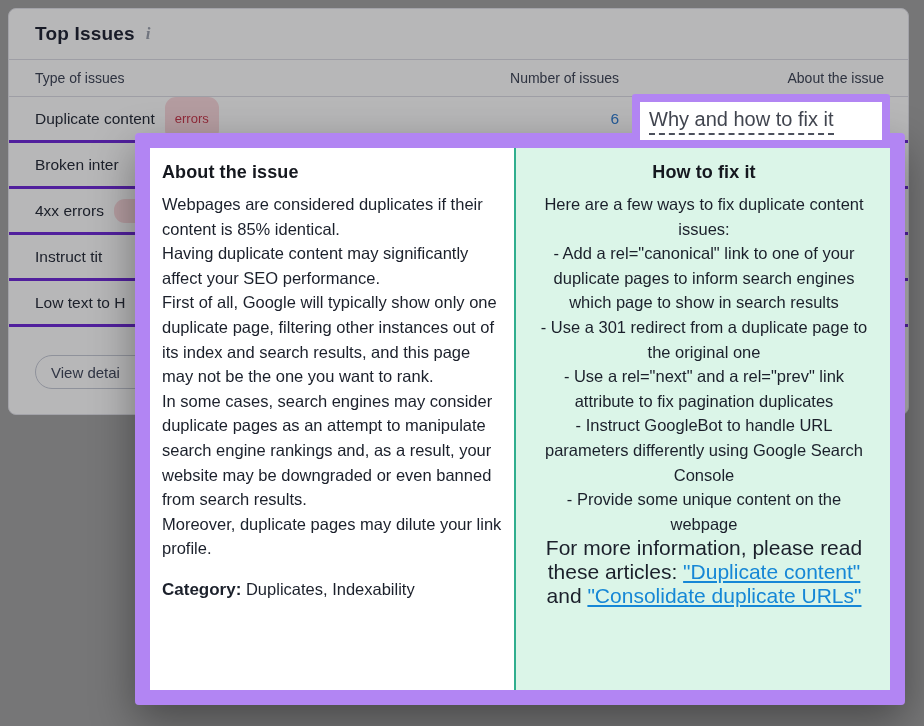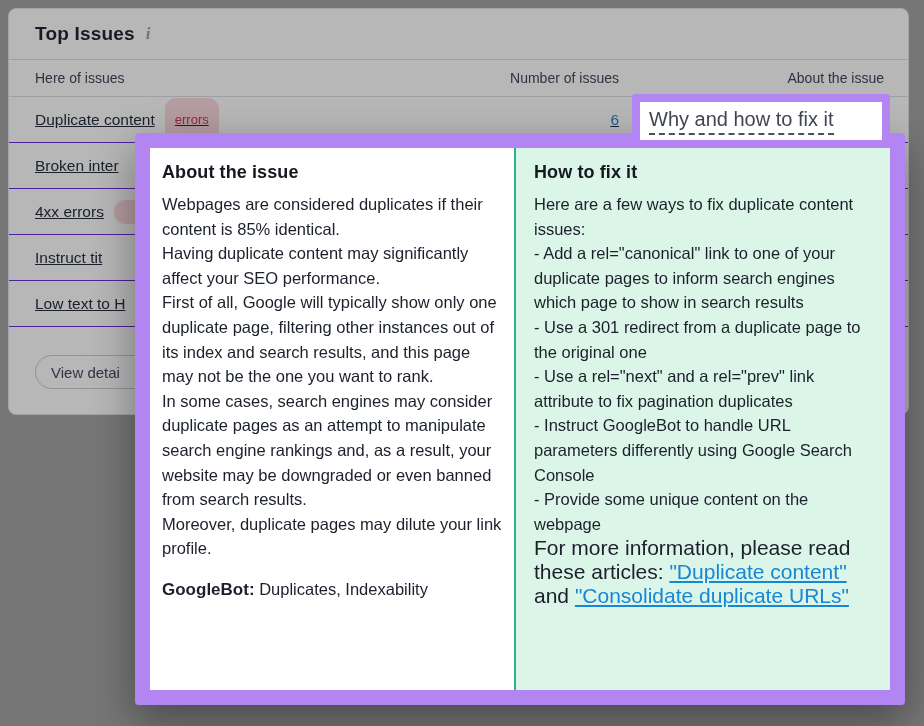--- a/index.html
+++ b/index.html
@@ -16,21 +16,21 @@
   .info-icon { font-family:"Liberation Serif","DejaVu Serif",serif; font-style:italic; font-weight:bold;
                color:#9aa0ad; font-size:17px; margin-left:11px; }
 
   .thead, .trow { display:grid; grid-template-columns:1fr 200px 265px;
                   padding:0 24px 0 26px; align-items:center; }
   .thead { height:38px; border-top:1px solid #dcdce4; border-bottom:1px solid #dcdce4;
            font-size:14px; color:#3b4254; }
   .thead .c2, .trow .c2 { text-align:right; }
   .thead .c3, .trow .c3 { text-align:right; }
 
-  .trow { height:46px; border-bottom:1px solid #6d28d9; font-size:15.5px; color:#232936;text-decoration:underline; }
+  .trow { height:46px; border-bottom:3px solid #6d28d9; font-size:15.5px; color:#232936; }
   .trow .c1 { display:flex; align-items:center; white-space:nowrap; overflow:hidden; }
   .badge { display:inline-block; margin-left:10px; background:#fbd9dd; color:#c8354a;
            font-size:13px; line-height:20px; padding:12px 10px; border-radius:11px; }
   .badge.stub { min-width:36px; height:21px; }
   .count { color:#2e7cd1; }
 
   .card-footer { padding:28px 0 0 26px; }
   .details-btn { display:block; width:128px; height:34px; background:#fff; border:1px solid #c6cad6;
                  border-radius:17px; font-size:15px; color:#3f465a; text-align:left; padding-left:15px;
                  font-family:inherit; white-space:nowrap; overflow:hidden; }
@@ -42,41 +42,41 @@
   .hl-link { position:absolute; left:632px; top:94px; width:258px; height:54px; z-index:12;
              background:#ffffff; border:8px solid #b285f3; border-radius:3px;
              display:flex; align-items:center; padding-left:9px; }
   .hl-link span { font-size:20px; color:#41454f; border-bottom:2px dashed #4b505c; padding-bottom:2px; }
 
   
   .popup { position:absolute; left:135px; top:133px; width:770px; height:572px; z-index:10;
            border:15px solid #b285f3; border-radius:4px; display:flex;
            box-shadow:0 16px 44px rgba(0,0,0,0.38); }
   .popup-left  { width:364px; background:#ffffff; padding:14px 10px 14px 12px; }
-  .popup-right { flex:1; background:#dbf5e8; border-left:2px solid #2fae8e; padding:14px 16px 14px 18px; }
+  .popup-right { flex:1; background:#dbf5e8; border-left:2px solid #2fae8e; padding:14px 16px 14px 18px;text-align:center; }
   .popup h3 { font-size:18px; color:#15181f; margin-bottom:9px; letter-spacing:.1px; }
   .popup p.body { white-space:pre-line; font-size:16.5px; line-height:24.6px; color:#1b202b; }
   .popup p.more { font-size:21px; line-height:24px; color:#1b202b; }
   .popup a { color:#1687d6; text-decoration:underline; cursor:pointer; }
   .category { margin-top:19px; font-size:16.5px; color:#1b202b; }
   .category b { font-size:17px; }
 </style>
 </head>
 <body>
 
 <div class="page">
 
   <div class="card">
     <div class="card-header">
       <span class="card-title">Top Issues</span>
       <span class="info-icon">i</span>
     </div>
 
     <div class="thead">
-      <div class="c1">Here of issues</div>
+      <div class="c1">Type of issues</div>
       <div class="c2">Number of issues</div>
       <div class="c3">About the issue</div>
     </div>
 
     <div>
         <div class="trow">
           <div class="c1">
             <span>Duplicate content</span>
             <span class="badge">errors</span>
           </div>
@@ -126,21 +126,21 @@
   </div>
 
   <div class="popup">
     <div class="popup-left">
       <h3>About the issue</h3>
       <p class="body">Webpages are considered duplicates if their content is 85% identical.
 Having duplicate content may significantly affect your SEO performance.
 First of all, Google will typically show only one duplicate page, filtering other instances out of its index and search results, and this page may not be the one you want to rank.
 In some cases, search engines may consider duplicate pages as an attempt to manipulate search engine rankings and, as a result, your website may be downgraded or even banned from search results.
 Moreover, duplicate pages may dilute your link profile.</p>
-      <p class="category"><b>GoogleBot:</b><span> Duplicates, Indexability</span></p>
+      <p class="category"><b>Category:</b><span> Duplicates, Indexability</span></p>
     </div>
     <div class="popup-right">
       <h3>How to fix it</h3>
       <p class="body">Here are a few ways to fix duplicate content issues:
 - Add a rel="canonical" link to one of your duplicate pages to inform search engines which page to show in search results
 - Use a 301 redirect from a duplicate page to the original one
 - Use a rel="next" and a rel="prev" link attribute to fix pagination duplicates
 - Instruct GoogleBot to handle URL parameters differently using Google Search Console
 - Provide some unique content on the webpage</p>
       <p class="more"><span>For more information, please read these articles: </span><a>"Duplicate content"</a><span> and </span><a>"Consolidate duplicate URLs"</a></p>

